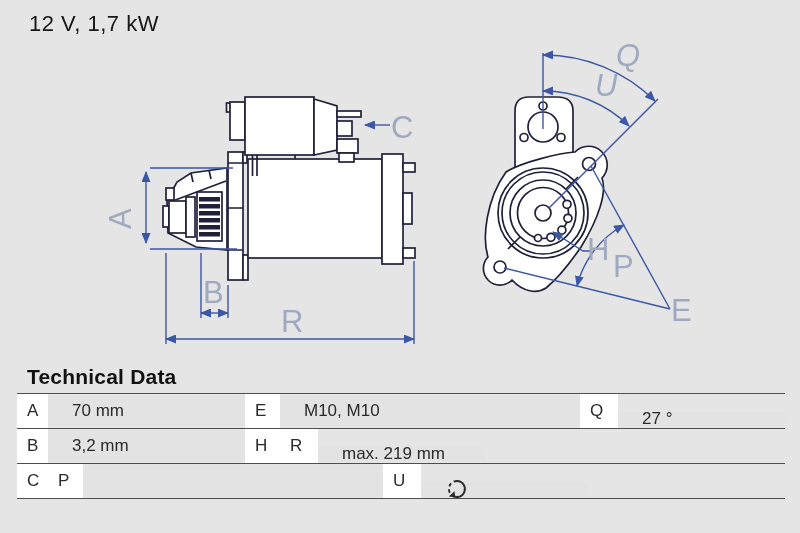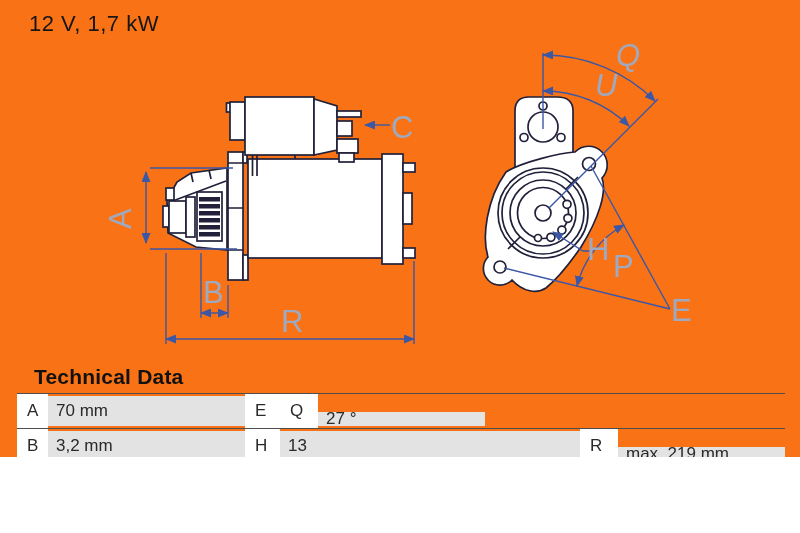--- a/index.html
+++ b/index.html
@@ -1,37 +1,37 @@
 <!DOCTYPE html>
 <html><head>
 <meta charset="utf-8">
 <style>
   html,body{margin:0;padding:0;background:#fff;}
   #stage{
-    position:relative;width:800px;height:457px;background:#f97316;overflow:hidden;
+    position:relative;width:800px;height:533px;background:#e5e5e5;overflow:hidden;
     font-family:"Liberation Sans",sans-serif;
     text-decoration:underline;
   }
   .title{
     position:absolute;left:29px;top:11px;font-size:22px;color:#161616;letter-spacing:.5px;
   }
   .drawing-svg{position:absolute;left:0;top:40px;}
   .section-heading{
-    position:absolute;left:34px;top:365px;font-size:21px;font-weight:bold;color:#111;
+    position:absolute;left:27px;top:365px;font-size:21px;font-weight:bold;color:#111;
     letter-spacing:.2px;
   }
   .tech-table{
     position:absolute;left:17px;top:393px;width:768px;
     border-bottom:1px solid #4d4d4d;font-size:17px;color:#2a2a2a;
   }
   .t-row{display:flex;height:35px;border-top:1px solid #4d4d4d;box-sizing:border-box;}
   .t-label{display:flex;align-items:center;padding-left:10px;box-sizing:border-box;background:#fff;}
   .t-val{display:flex;box-sizing:border-box;}
   .t-val .vbg{
-    flex:1;margin:2px 0;background:#e3e3e3;display:flex;align-items:center;padding-left:8px;
+    flex:1;margin:2px 0;background:#e3e3e3;display:flex;align-items:center;padding-left:24px;
   }
   .w-l1{width:31px;} .w-v1{width:197px;}
   .w-l2{width:35px;} .w-v2{width:300px;}
   .w-l3{width:38px;} .w-v3{width:167px;margin-top:16px;}
   .dim-letter{fill:#9fa9bf;font-family:"Liberation Sans",sans-serif;font-size:31px;}
   .dim-letter.it{font-style:italic;}
   .dark{stroke:#20203a;stroke-width:1.7;fill:none;stroke-linejoin:miter;}
   .darkfill{stroke:#20203a;stroke-width:1.7;fill:#fff;}
   .bar{fill:#20203a;stroke:none;}
   .blue{stroke:#3b57a5;stroke-width:1.4;fill:none;}
@@ -156,35 +156,35 @@
   <div class="section-heading">Technical Data</div>
 
   <div class="tech-table">
 
     <div class="t-row">
       <div class="t-label w-l1">A</div>
       <div class="t-val w-v1">
           <div class="vbg">70 mm</div>
         </div>
       <div class="t-label w-l2">E</div>
+      <div class="t-val w-v2">
+          <div class="vbg">M10, M10</div>
+        </div>
       <div class="t-label w-l3">Q</div>
       <div class="t-val w-v3">
           <div class="vbg">27 °</div>
         </div>
     </div>
 
     <div class="t-row">
       <div class="t-label w-l1">B</div>
       <div class="t-val w-v1">
           <div class="vbg">3,2 mm</div>
         </div>
       <div class="t-label w-l2">H</div>
-      <div class="t-val w-v2">
-          <div class="vbg">13</div>
-        </div>
       <div class="t-label w-l3">R</div>
       <div class="t-val w-v3">
           <div class="vbg">max. 219 mm</div>
         </div>
     </div>
 
     <div class="t-row">
       <div class="t-label w-l1">C</div>
       <div class="t-label w-l2">P</div>
       <div class="t-val w-v2">

